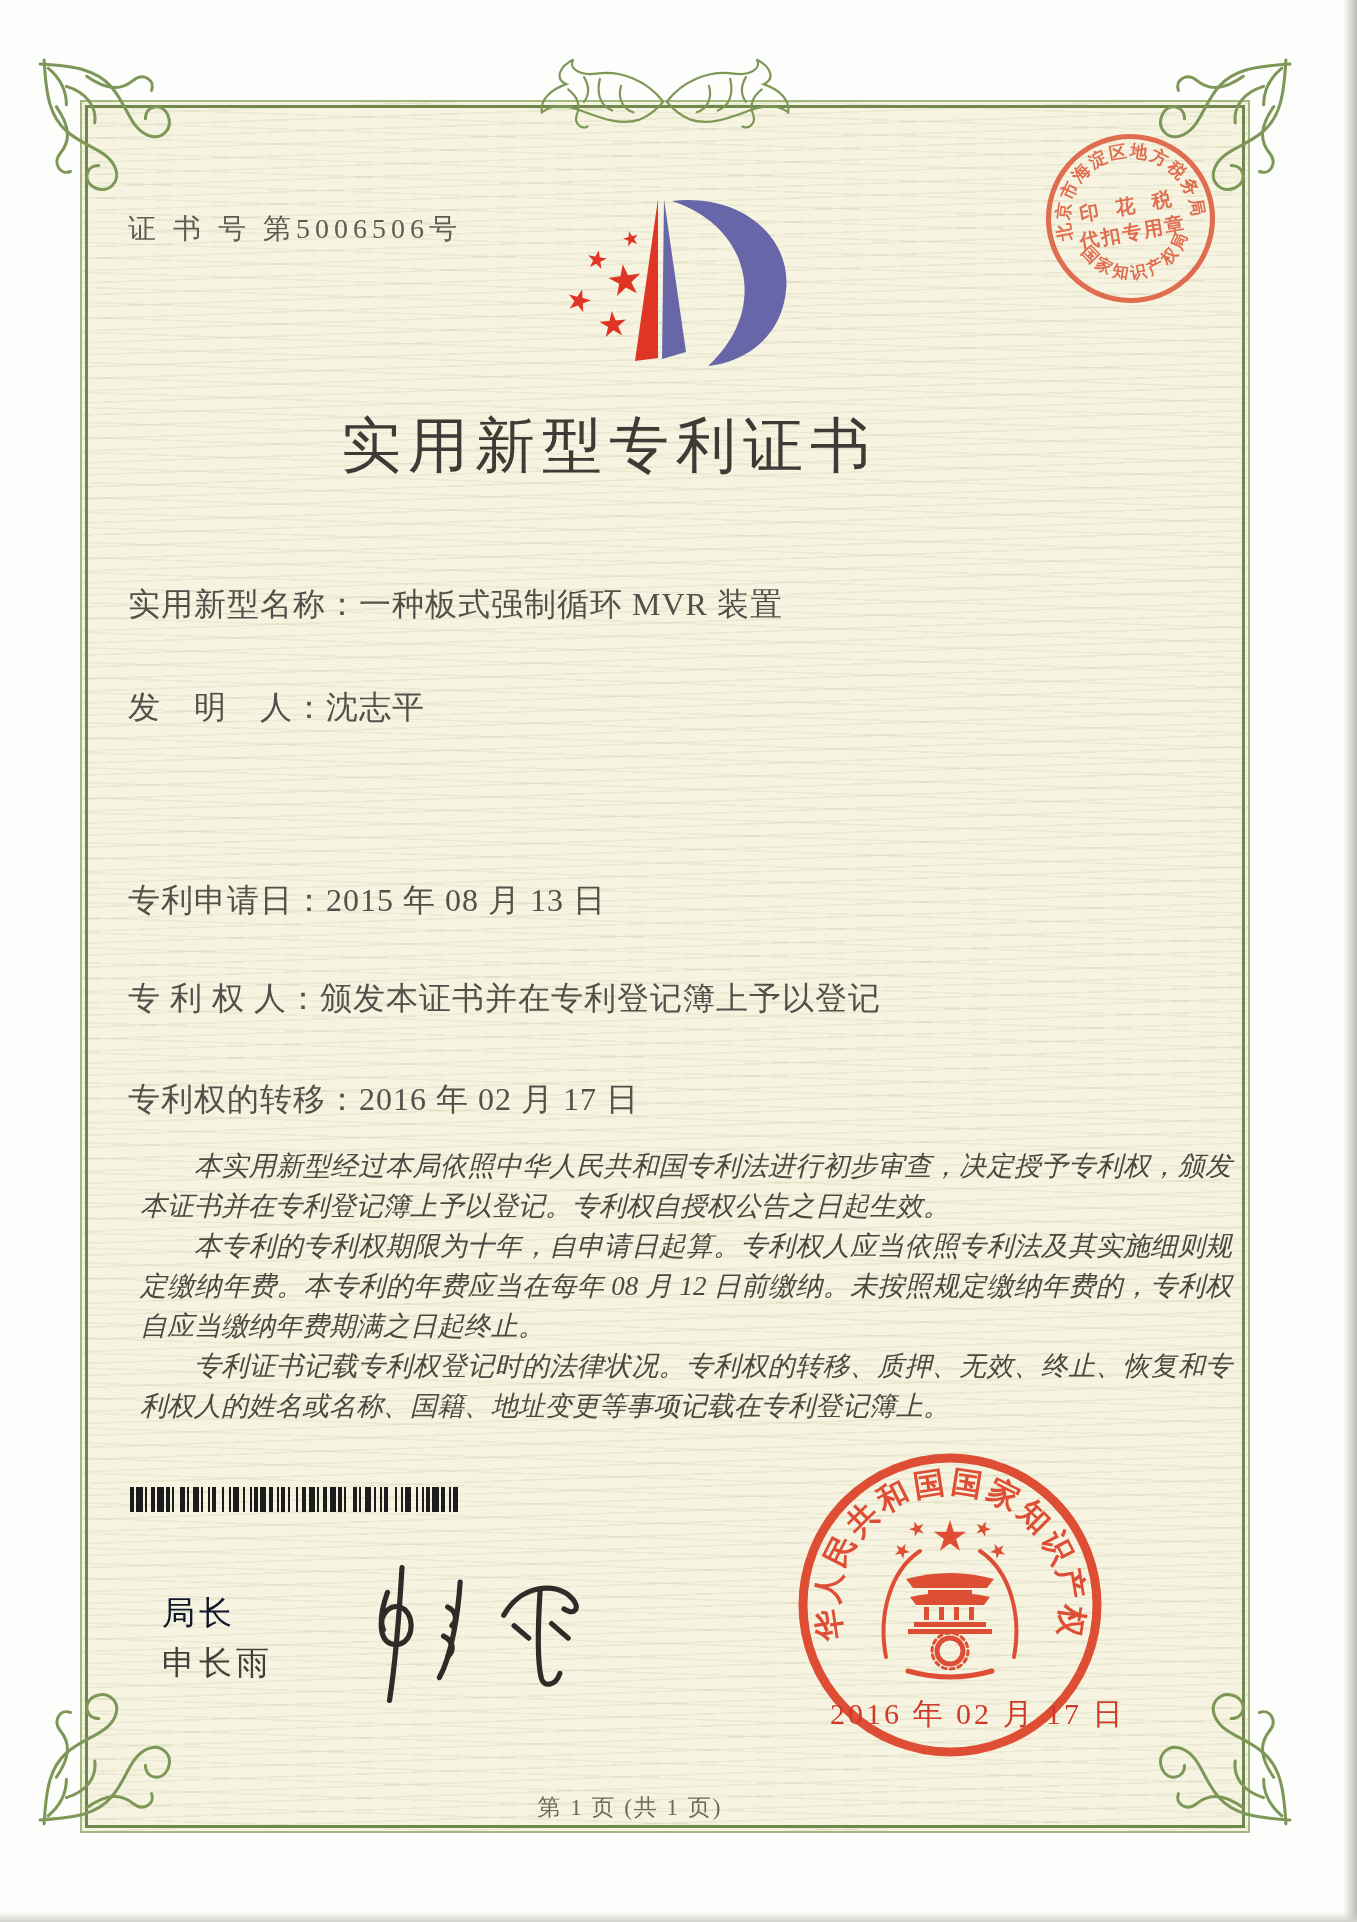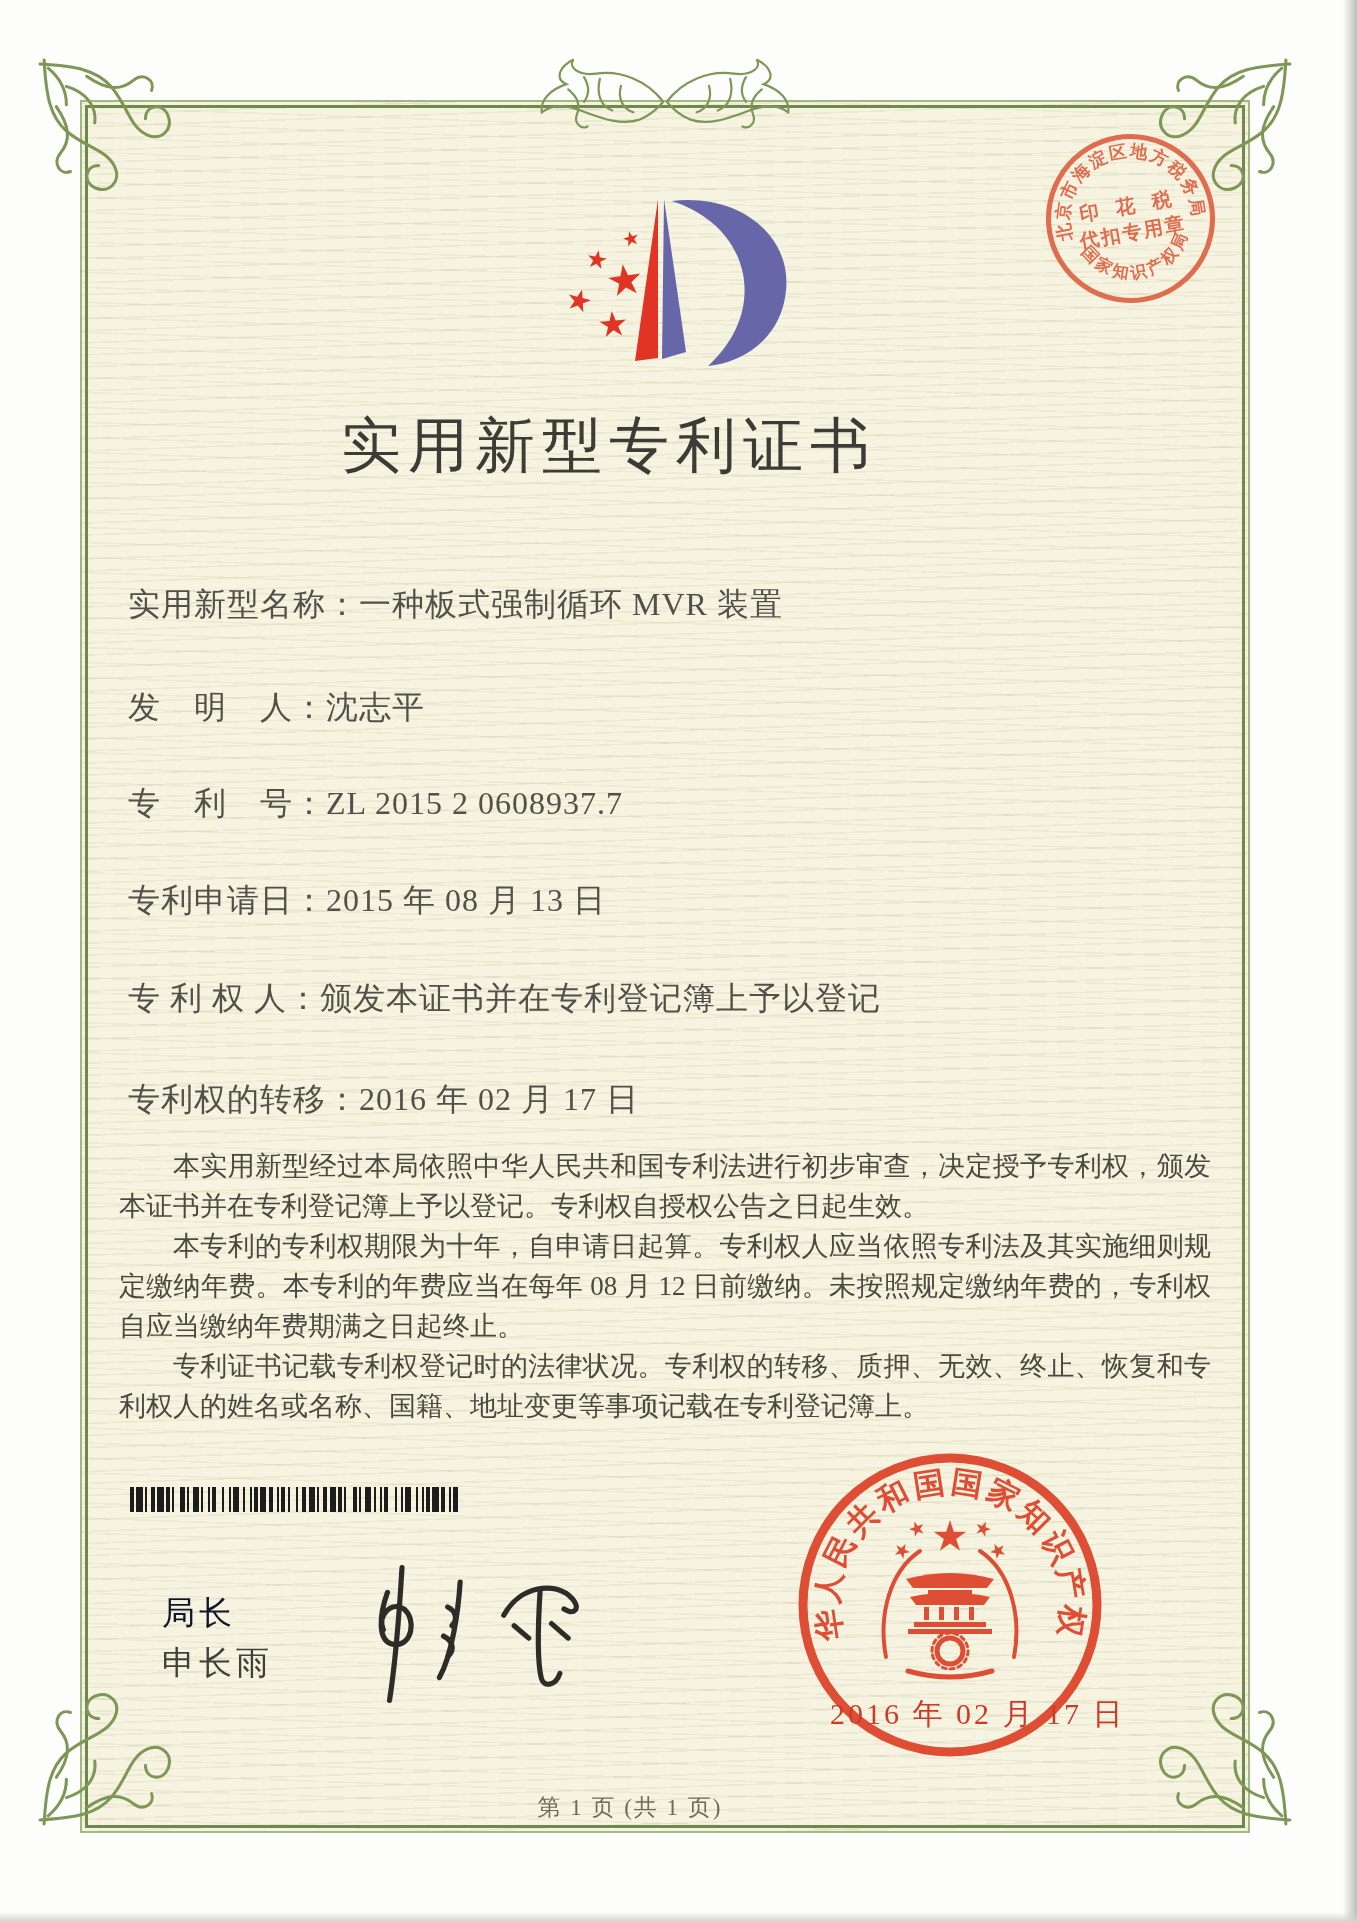--- a/index.html
+++ b/index.html
@@ -30,22 +30,22 @@
   .logo{position:absolute;left:545px;top:193px;width:260px;height:178px;}
   .tax-stamp{position:absolute;left:1028px;top:116px;width:205px;height:205px;opacity:.88;}
   .title{position:absolute;left:341px;top:406px;font-size:60px;font-weight:400;
          letter-spacing:7px;color:#3d3b36;white-space:nowrap;}
 
   
   .field{position:absolute;left:128px;font-size:32px;color:#53504a;letter-spacing:1px;white-space:nowrap;}
   .f1{top:583px}.f2{top:686px}.f3{top:782px}.f4{top:879px}.f5{top:977px}.f6{top:1078px}
 
   
-  .body-text{position:absolute;left:119px;top:1146px;width:1092px;font-size:27px;
-        line-height:40px;color:#4b4840;text-align:justify;}
+  .body-text{position:absolute;left:140px;top:1146px;width:1092px;font-size:27px;
+        line-height:40px;color:#4b4840;text-align:justify;font-style:italic;}
   .body-text p{margin:0;text-indent:2em;}
 
   
   .barcode{position:absolute;left:130px;top:1487px;width:332px;height:25px;}
   .director-title{position:absolute;left:162px;top:1591px;font-size:33px;color:#0f172a;
         font-family:"Liberation Sans","DejaVu Sans",sans-serif;font-weight:500;letter-spacing:4px;}
   .director-name{position:absolute;left:162px;top:1641px;font-size:33px;color:#413f39;
         font-family:"Liberation Sans","DejaVu Sans",sans-serif;font-weight:500;letter-spacing:4px;}
   .signature{position:absolute;left:348px;top:1558px;width:270px;height:152px;}
   .official-seal{position:absolute;left:790px;top:1445px;width:320px;height:320px;opacity:.92;}
@@ -96,20 +96,21 @@
         <path d="M168,52 C150,28 120,16 92,20 C70,23 60,12 66,4 C50,12 44,26 58,32 C40,38 28,50 30,64 C44,54 58,56 74,62 C96,70 120,80 142,72 C156,66 163,58 168,52"></path>
         <path d="M96,26 C92,42 96,56 110,62"></path>
         <path d="M60,38 C70,46 74,56 70,66 C66,76 74,84 82,80"></path>
         <path d="M120,34 C116,48 122,60 134,64"></path>
         <path d="M78,24 C84,34 84,44 78,52"></path>
       </g>
       <use href="#orn-half" transform="translate(340,0) scale(-1,1)"></use>
     </g>
   </svg>
 
+  <div class="cert-no">证 书 号 第5006506号</div>
 
   <svg class="logo" viewBox="0 0 260 178">
     <g fill="#e03425">
       <use href="#star5" transform="translate(86,46) scale(8) rotate(-15)"></use>
       <use href="#star5" transform="translate(52,67) scale(10) rotate(10)"></use>
       <use href="#star5" transform="translate(80,88) scale(17) rotate(-8)"></use>
       <use href="#star5" transform="translate(34,108) scale(12) rotate(15)"></use>
       <use href="#star5" transform="translate(68,132) scale(14) rotate(-5)"></use>
       <path d="M113,6 L90,168 L113,165 Z"></path>
     </g>
@@ -132,21 +133,20 @@
       </text>
       <text x="100" y="94" text-anchor="middle" font-size="19" letter-spacing="6" font-weight="600">印 花 税</text>
       <text x="100" y="120" text-anchor="middle" font-size="19" letter-spacing="2" font-weight="600">代扣专用章</text>
     </g>
   </svg>
 
   <div class="title">实用新型专利证书</div>
 
   <div class="field f1"><span>实用新型名称：</span><span>一种板式强制循环 MVR 装置</span></div>
   <div class="field f2"><span>发　明　人：</span><span>沈志平</span></div>
-  <div class="field f3"><span>专　利　号：</span><span>ZL 2015 2 0608937.7</span></div>
   <div class="field f4"><span>专利申请日：</span><span>2015 年 08 月 13 日</span></div>
   <div class="field f5"><span>专 利 权 人：</span><span>颁发本证书并在专利登记簿上予以登记</span></div>
   <div class="field f6"><span>专利权的转移：</span><span>2016 年 02 月 17 日</span></div>
 
   <div class="body-text">
     <p>本实用新型经过本局依照中华人民共和国专利法进行初步审查，决定授予专利权，颁发本证书并在专利登记簿上予以登记。专利权自授权公告之日起生效。</p>
     <p>本专利的专利权期限为十年，自申请日起算。专利权人应当依照专利法及其实施细则规定缴纳年费。本专利的年费应当在每年 08 月 12 日前缴纳。未按照规定缴纳年费的，专利权自应当缴纳年费期满之日起终止。</p>
     <p>专利证书记载专利权登记时的法律状况。专利权的转移、质押、无效、终止、恢复和专利权人的姓名或名称、国籍、地址变更等事项记载在专利登记簿上。</p>
   </div>
 

